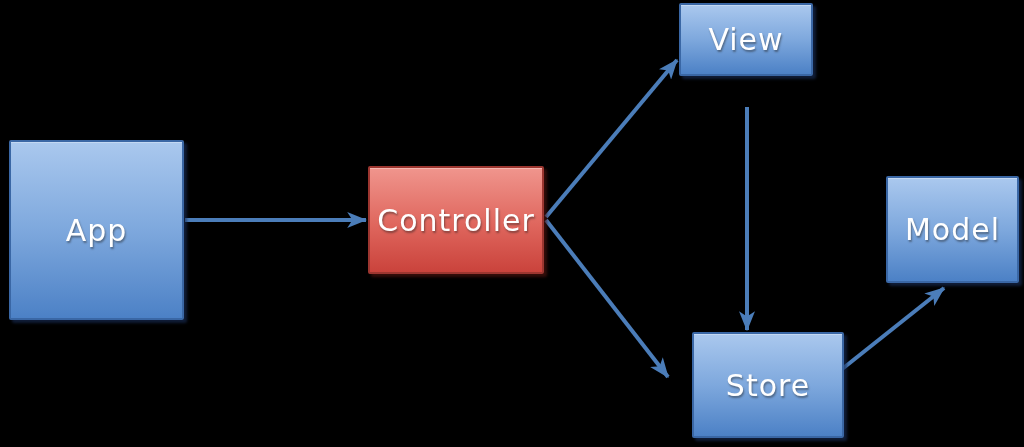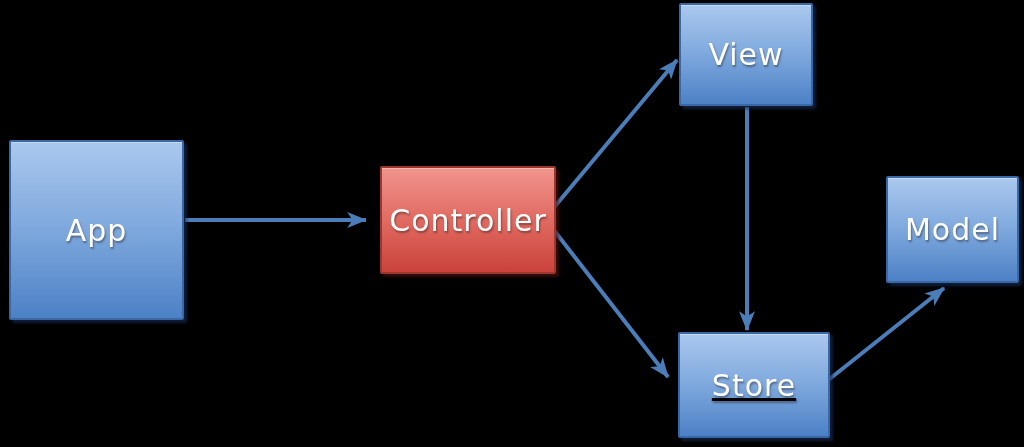--- a/index.html
+++ b/index.html
@@ -54,26 +54,25 @@
                 inset 0 1px 0 rgba(255, 255, 255, 0.30);
   }
   .node.red {
     background: linear-gradient(180deg,
       var(--red-top, #f0958d) 0%,
       #df665d 55%,
       var(--red-bottom, #ca433c) 100%);
     border: 2px solid var(--red-border, #9c3630);
     box-shadow: 3px 3px 3px rgba(80, 20, 15, 0.65),
                 inset 0 1px 0 rgba(255, 255, 255, 0.30);
-    margin-left: 12px;
   }
   #node-app        { left:   9px; top: 140px; width: 175px; height: 180px; }
   #node-controller { left: 368px; top: 166px; width: 176px; height: 108px; }
-  #node-view       { left: 679px; top:   3px; width: 134px; height: 103px; }
-  #node-store      { left: 678px; top: 332px; width: 152px; height: 106px; text-decoration: underline; }
+  #node-view       { left: 679px; top:   3px; width: 134px; height: 73px; }
+  #node-store      { left: 692px; top: 332px; width: 152px; height: 106px; }
   #node-model      { left: 886px; top: 176px; width: 133px; height: 107px; }
 </style>
 </head>
 <body>
 
 <div id="stage">
 
   <svg id="edges" width="1024" height="447" viewBox="0 0 1024 447">
     <defs>
       <marker id="arrowhead" markerWidth="5" markerHeight="4" refX="4.7" refY="2" orient="auto" markerUnits="strokeWidth" viewBox="0 0 5 4">

